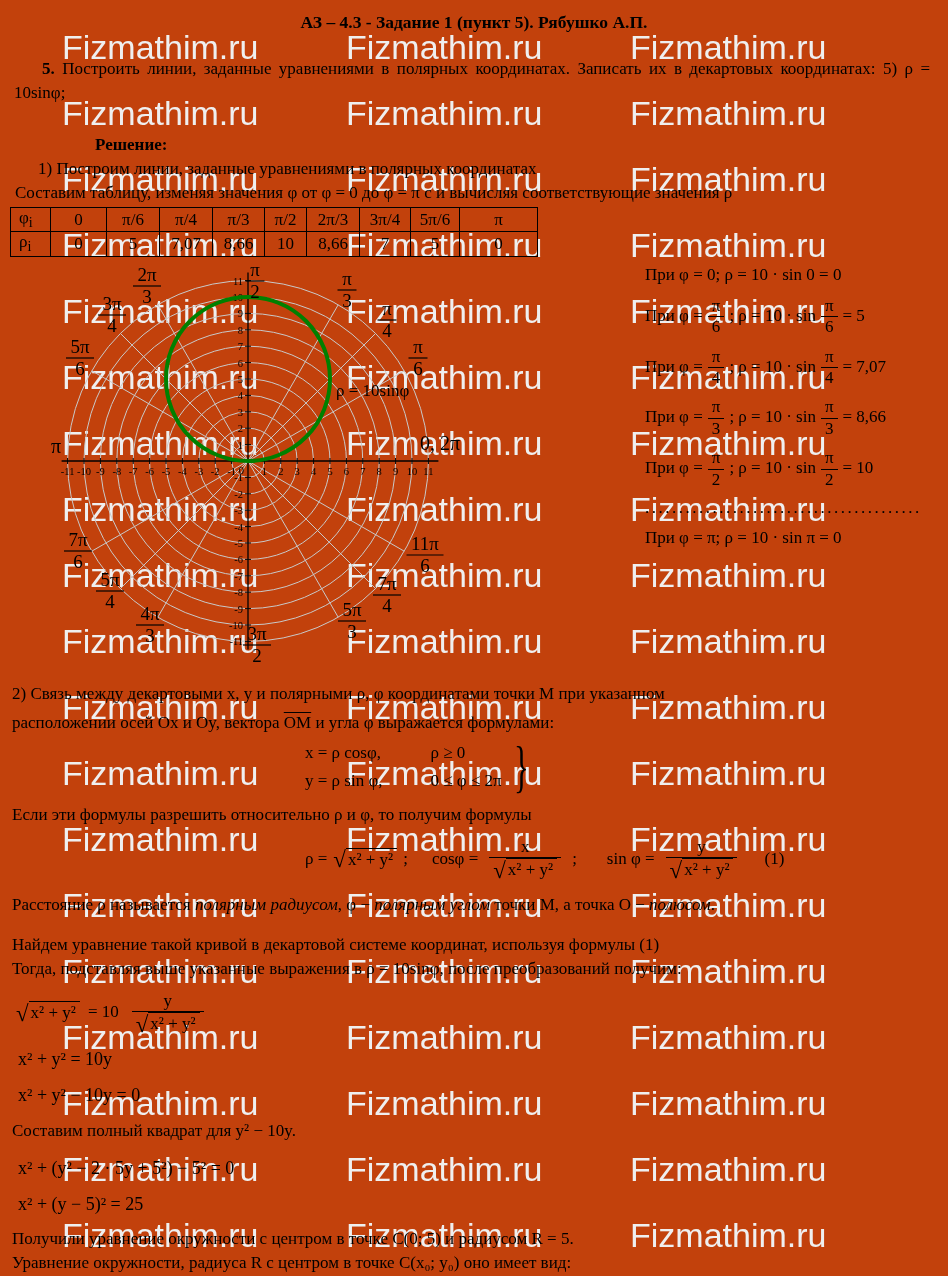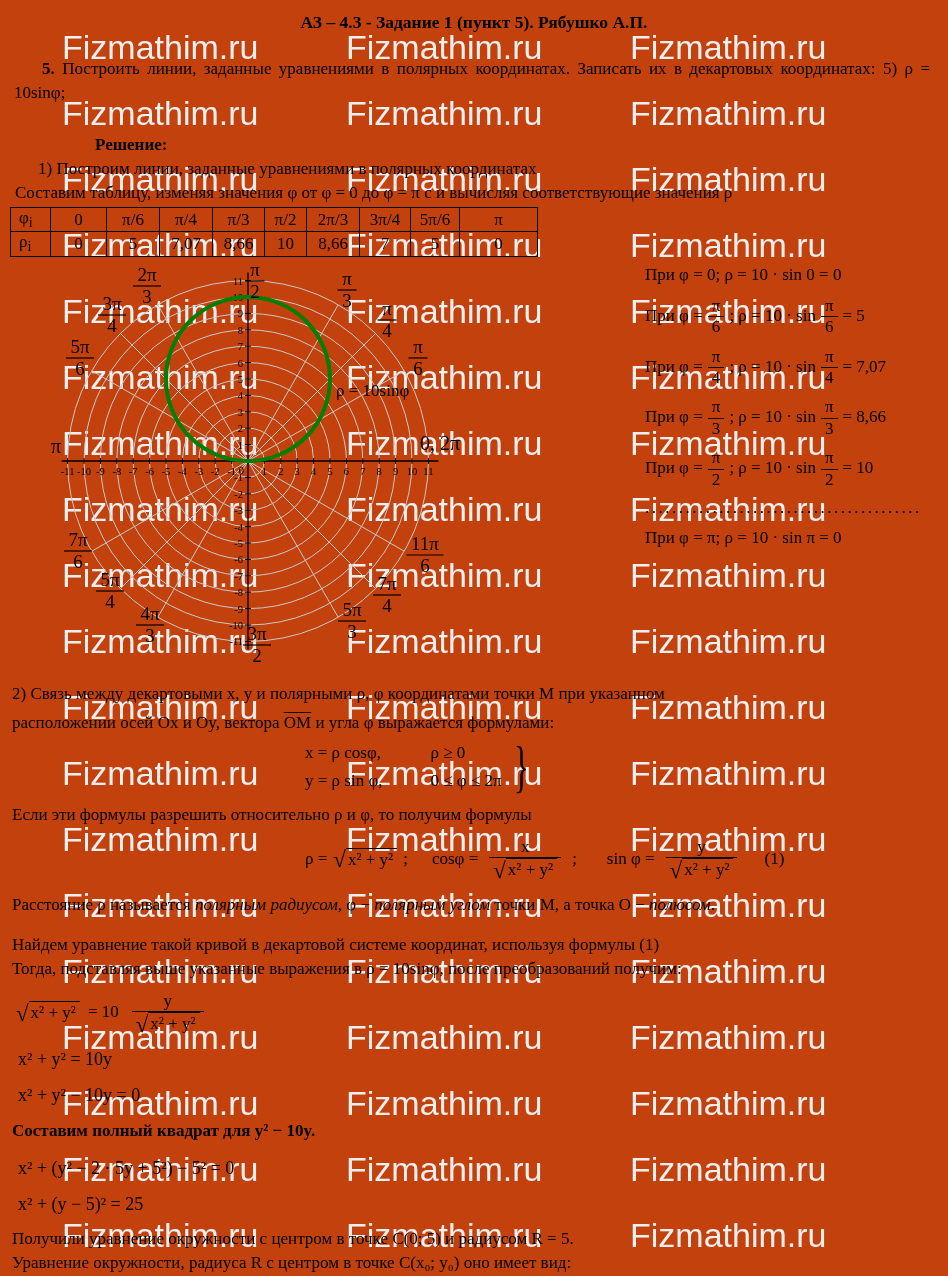--- a/index.html
+++ b/index.html
@@ -33,21 +33,21 @@
   .resolve{margin-top:8px;line-height:24px;margin-left:2px;}
   .formula1{margin:10px 0 4px 295px;display:flex;align-items:center;gap:6px;white-space:nowrap;}
   .sqrt{display:inline-flex;align-items:flex-end;vertical-align:middle;}
   .rt{font-size:1.35em;line-height:.85;}
   .radicand{border-top:1.2px solid #000;padding:1px 4px 0 2px;}
   .dist{margin-top:12px;line-height:24px;margin-left:2px;}
   .p3a{margin-top:16px;line-height:24px;margin-left:2px;}
   .p3b{line-height:24px;margin-left:2px;}
   .bigeq{margin:10px 0 2px 6px;display:flex;align-items:center;gap:8px;}
   .meq{margin:15px 0 0 8px;font-size:18px;}
-  .sqtext{margin:13px 0 0 2px;line-height:24px;font-weight:bold;}
+  .sqtext{margin:13px 0 0 2px;line-height:24px;}
   .p4{margin-top:12px;line-height:24px;margin-left:2px;}
   i{font-style:italic;}
 </style>
 </head>
 <body>
 
 <div class="page">
   <div class="wm-layer" id="wm-layer">
       <span class="wm" style="left: 62px; top: 28px; color: rgb(239, 239, 239); font-size: 34px;">Fizmathim.ru</span>
       <span class="wm" style="left: 346px; top: 28px; color: rgb(239, 239, 239); font-size: 34px;">Fizmathim.ru</span>

